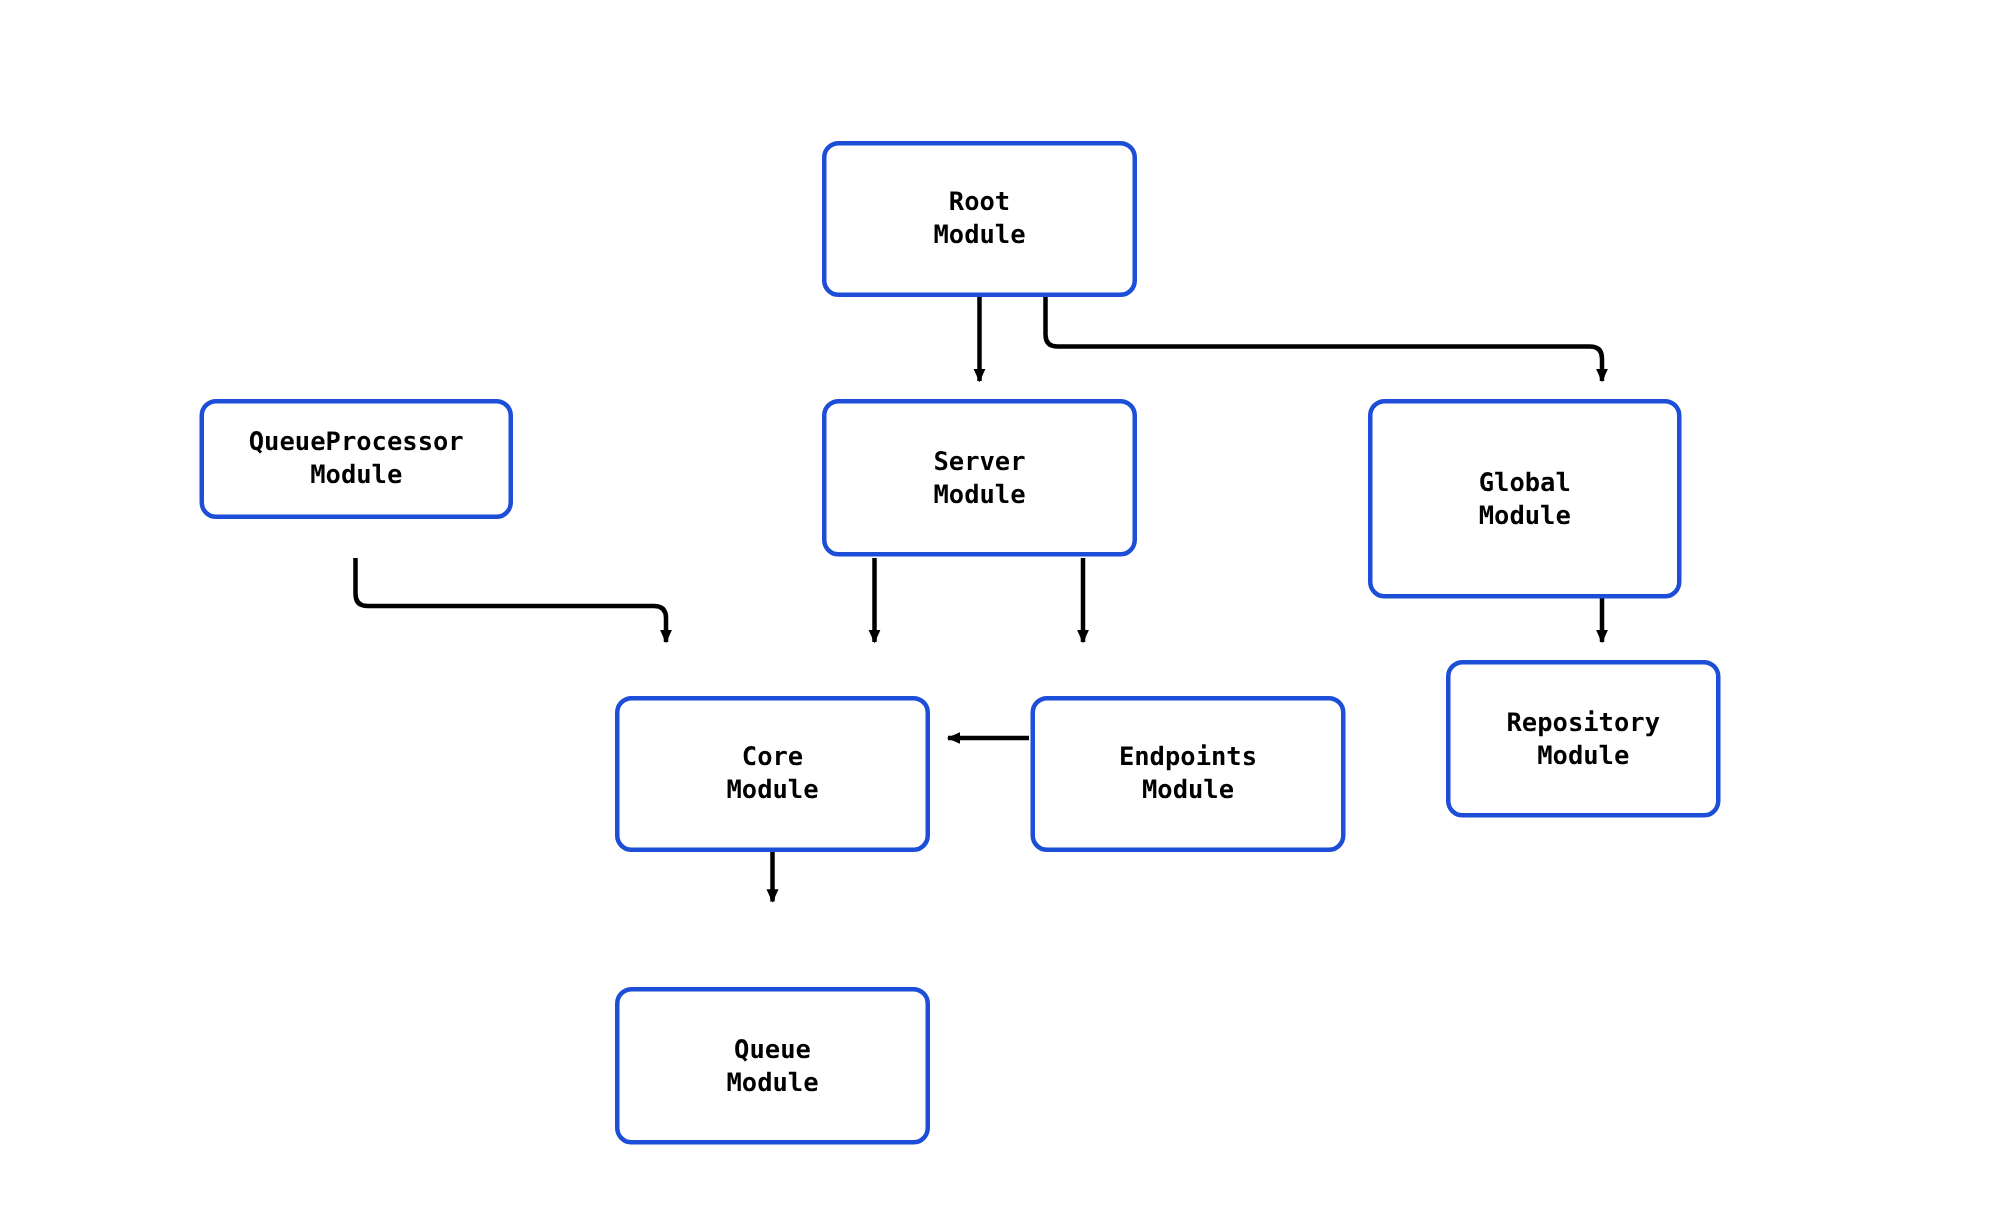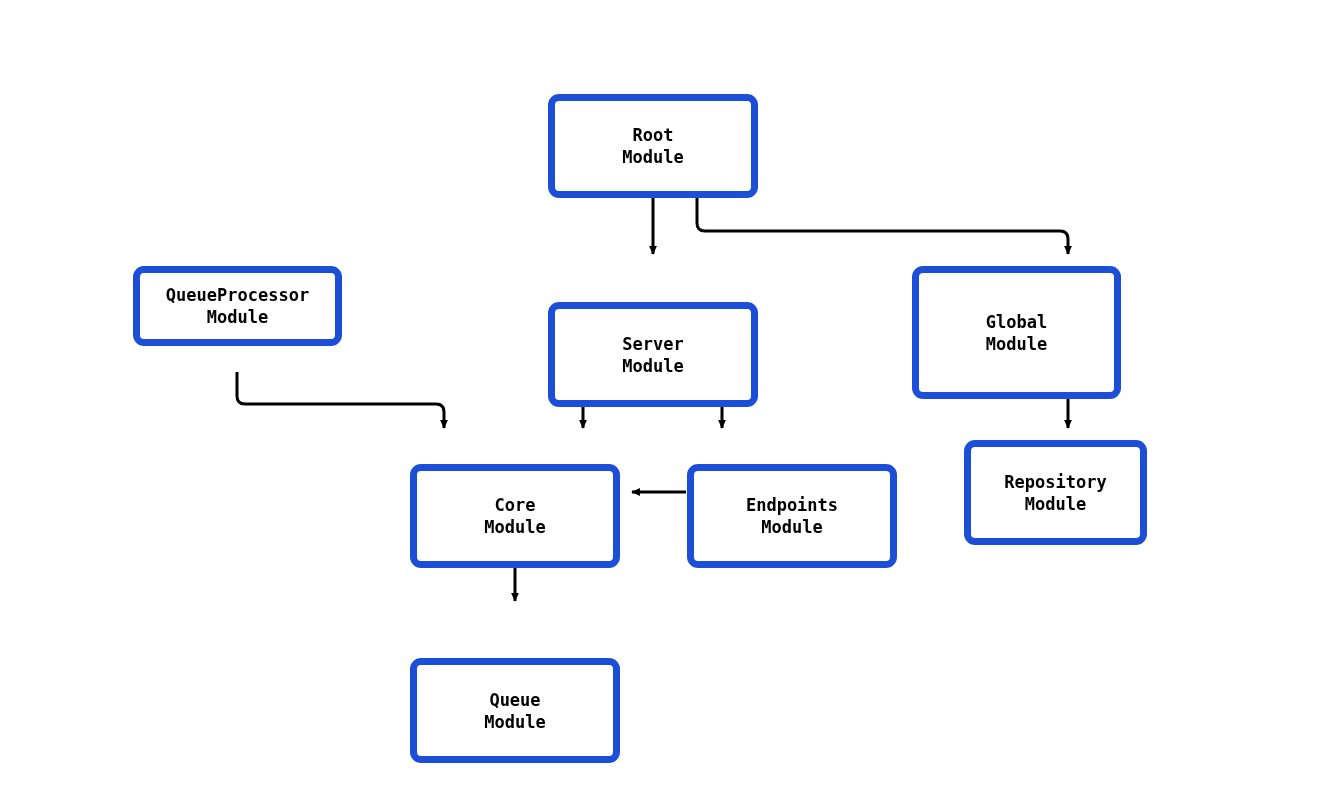--- a/index.html
+++ b/index.html
@@ -21,21 +21,21 @@
     position: absolute;
     left: 0;
     top: 0;
     width: 1337px;
     height: 809px;
   }
   .node {
     position: absolute;
     box-sizing: border-box;
     background: #ffffff;
-    border: 7px solid #1d4ed8;
+    border: 3px solid #1d4ed8;
     border-radius: 11px;
     display: flex;
     align-items: center;
     justify-content: center;
     z-index: 2;
   }
   .node-label {
     font-family: "DejaVu Sans Mono", "Liberation Mono", monospace;
     font-size: 17px;
     line-height: 22px;
@@ -81,21 +81,21 @@
   <div class="node" style="left:548px; top:94px; width:210px; height:104px;">
     <div class="node-label">Root
 Module</div>
   </div>
 
   <div class="node" style="left:133px; top:266px; width:209px; height:80px;">
     <div class="node-label">QueueProcessor
 Module</div>
   </div>
 
-  <div class="node" style="left:548px; top:266px; width:210px; height:105px;margin-top:36px;">
+  <div class="node" style="left:548px; top:266px; width:210px; height:105px;">
     <div class="node-label">Server
 Module</div>
   </div>
 
   <div class="node" style="left:912px; top:266px; width:209px; height:133px;align-items:center;">
     <div class="node-label">Global
 Module</div>
   </div>
 
   <div class="node" style="left:410px; top:464px; width:210px; height:104px;">

